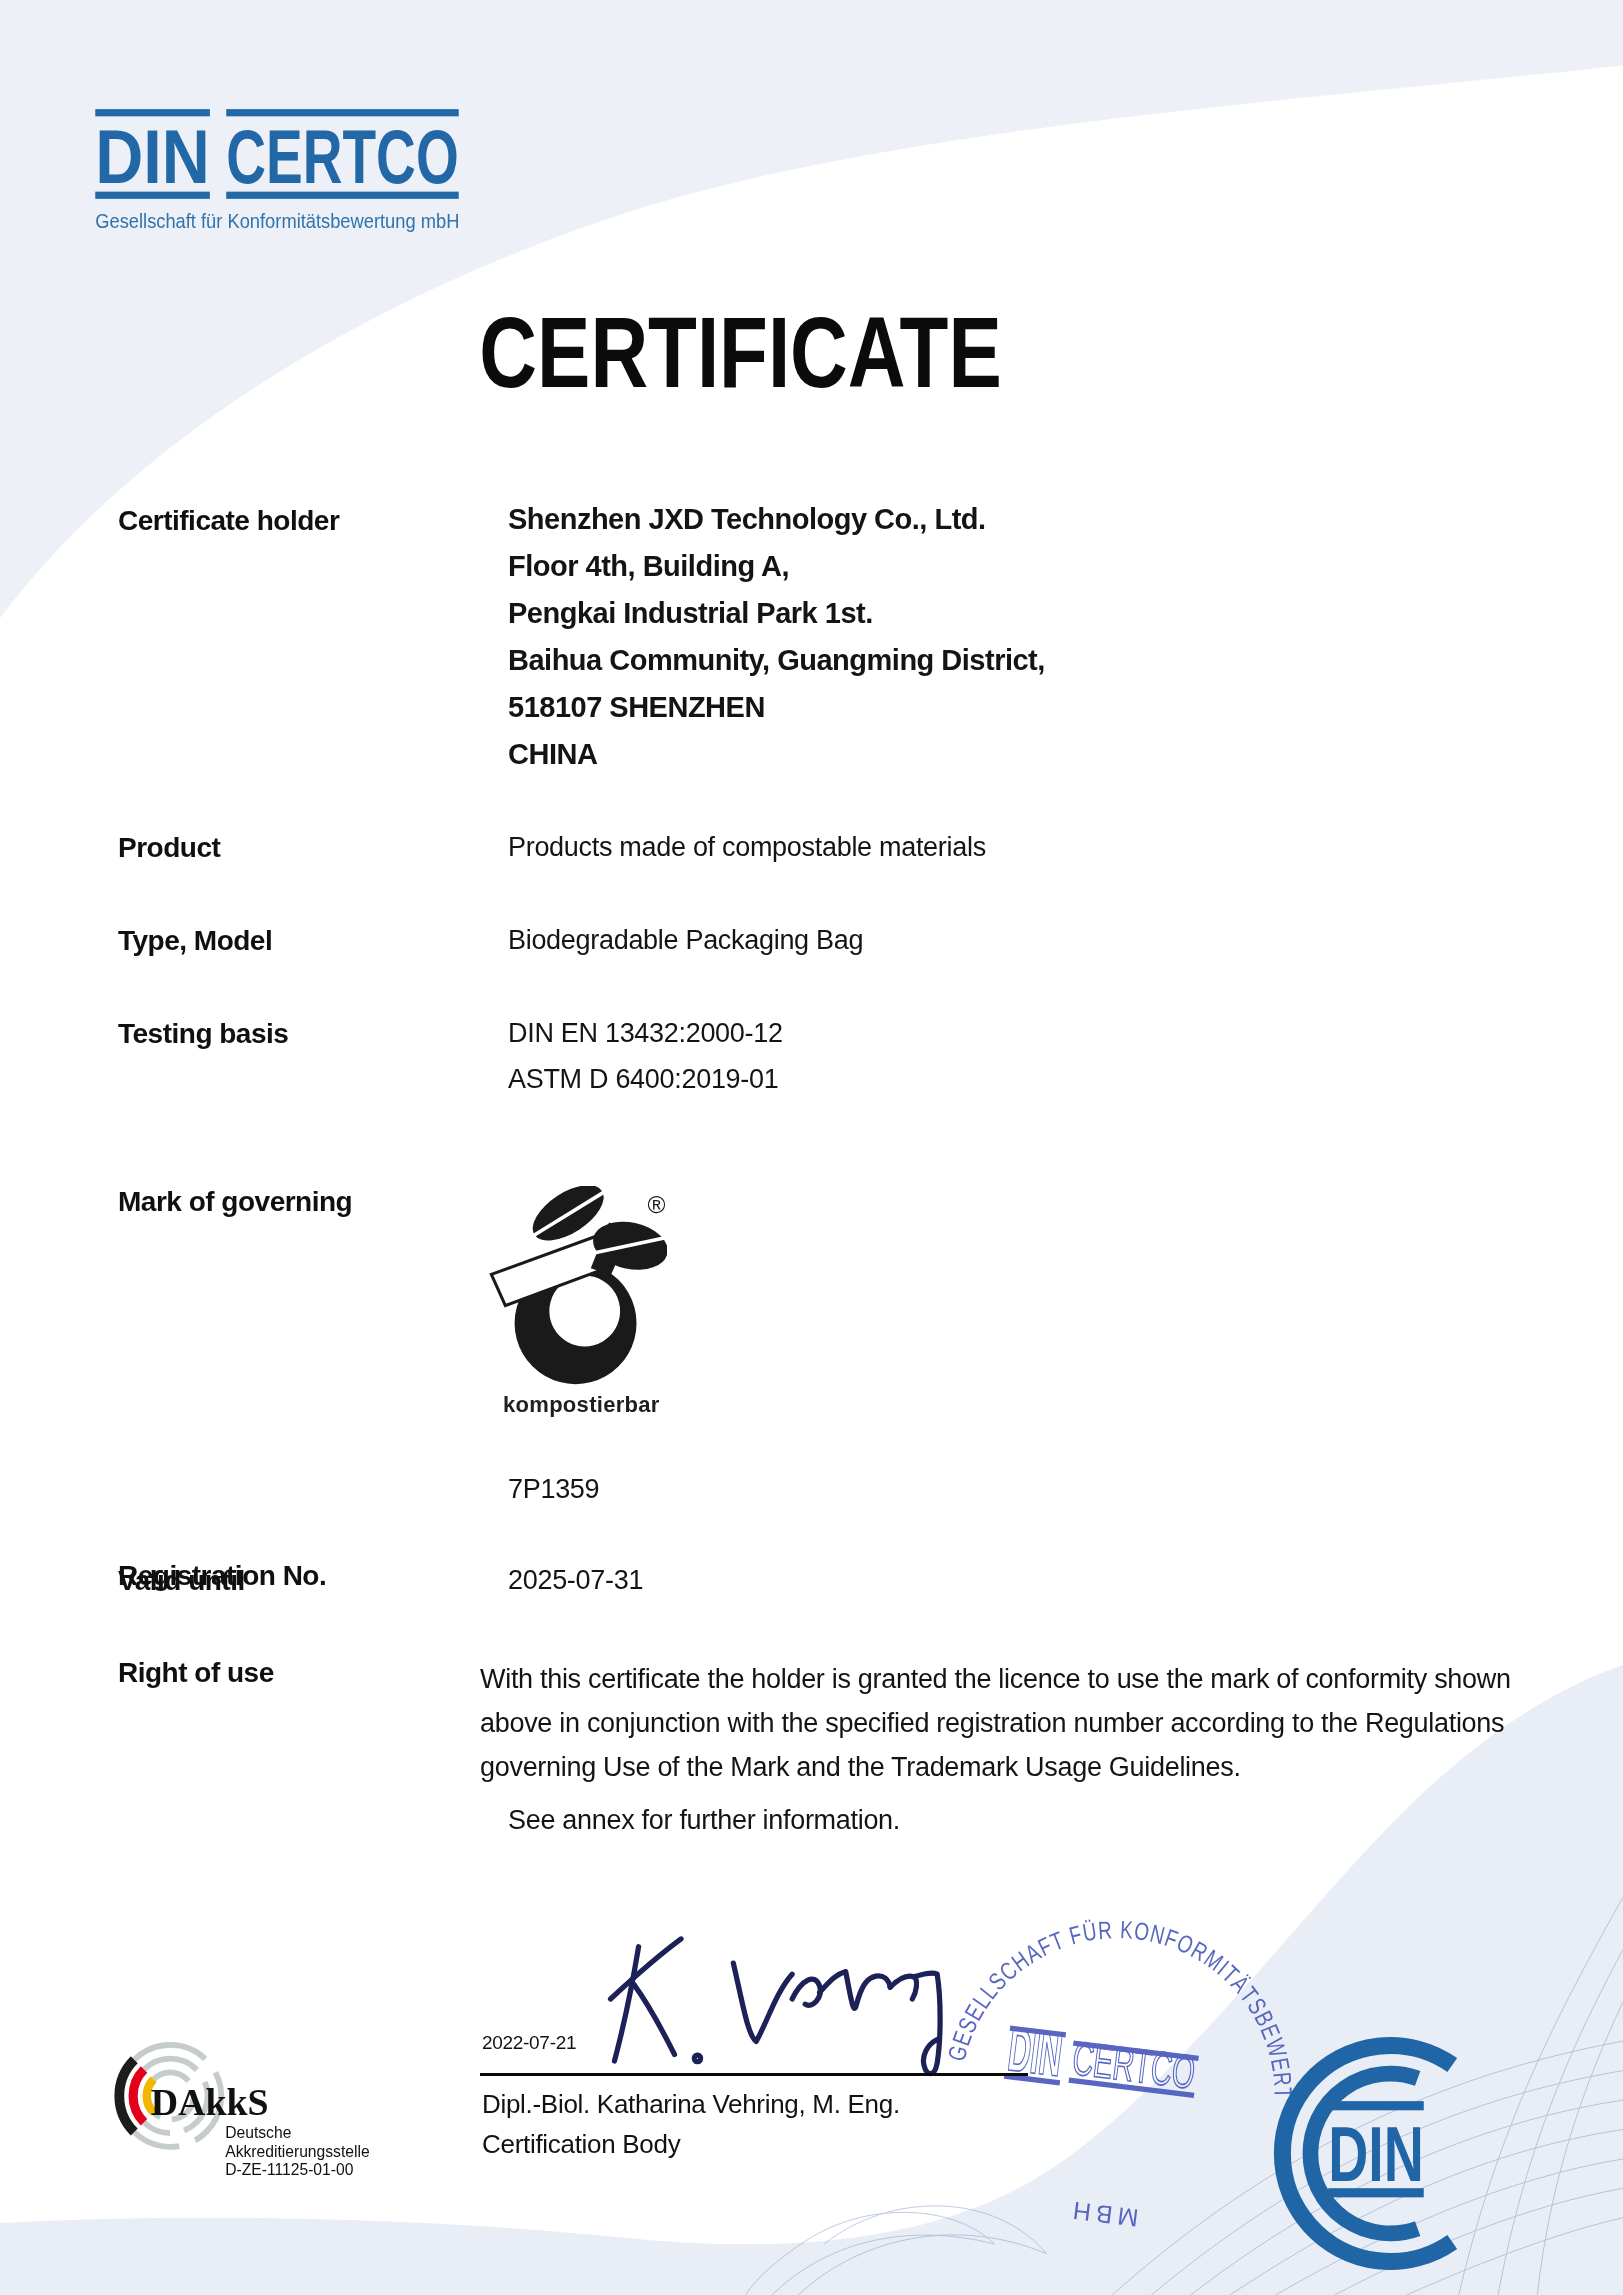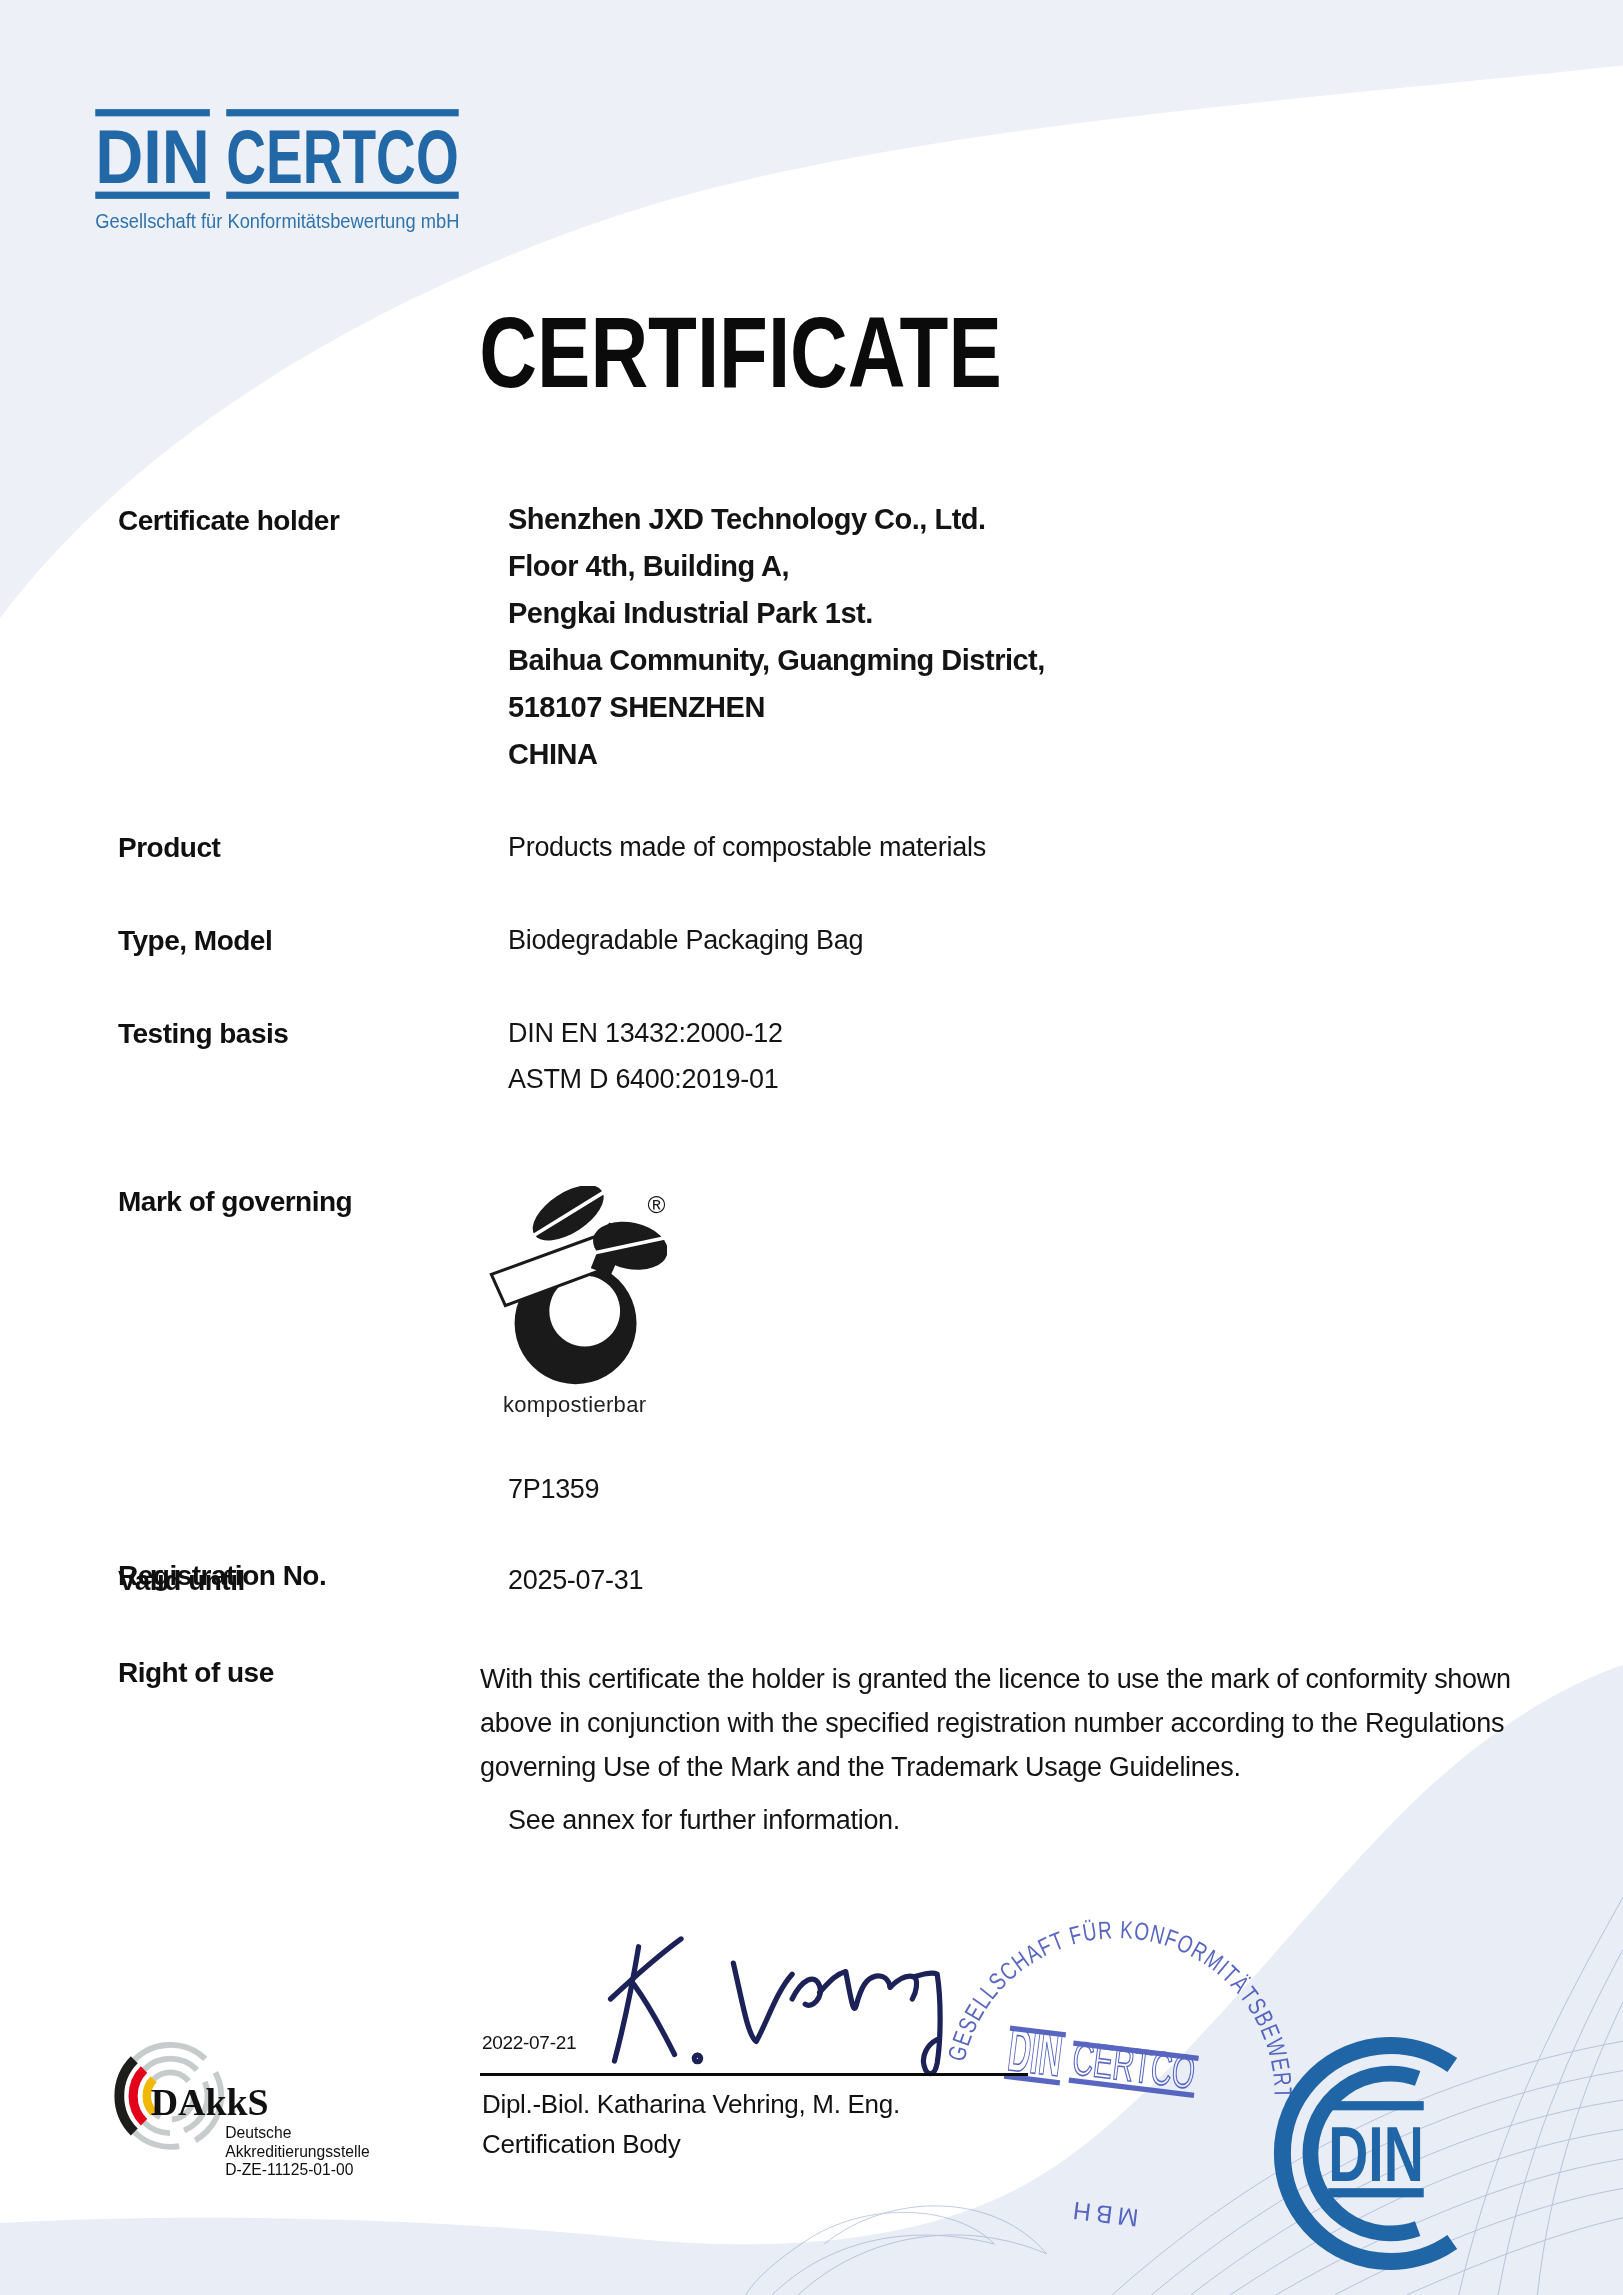--- a/index.html
+++ b/index.html
@@ -102,21 +102,21 @@
     <g transform="rotate(-33 138 44)">
       <ellipse cx="138" cy="44" rx="66" ry="33" fill="#1a1a1a"></ellipse>
     </g>
     <line x1="80" y1="82" x2="200" y2="8" stroke="#ffffff" stroke-width="6"></line>
     <g transform="rotate(12 240 98)">
       <ellipse cx="240" cy="98" rx="62" ry="38" fill="#1a1a1a"></ellipse>
     </g>
     <line x1="180" y1="110" x2="301" y2="84" stroke="#ffffff" stroke-width="6"></line>
     <text x="268" y="44" font-size="40" fill="#1a1a1a">®</text>
   </svg>
-  <div class="caption" style="left:503px; top:1392px;">kompostierbar</div>
+  <div class="caption" style="left:503px; top:1392px;font-weight:bold;">kompostierbar</div>
 
   <div class="lbl" style="top:1560px;text-align:right;">Registration No.</div>
   <div class="val" style="top:1474px;">7P1359</div>
 
   <div class="lbl" style="top:1565px;">Valid until</div>
   <div class="val" style="top:1565px;">2025-07-31</div>
 
   <div class="lbl" style="top:1657px;">Right of use</div>
   <div class="para" style="top:1657px;">With this certificate the holder is granted the licence to use the mark of conformity shown above in conjunction with the specified registration number according to the Regulations governing Use of the Mark and the Trademark Usage Guidelines.</div>
   <div class="val" style="top:1805px;">See annex for further information.</div>

